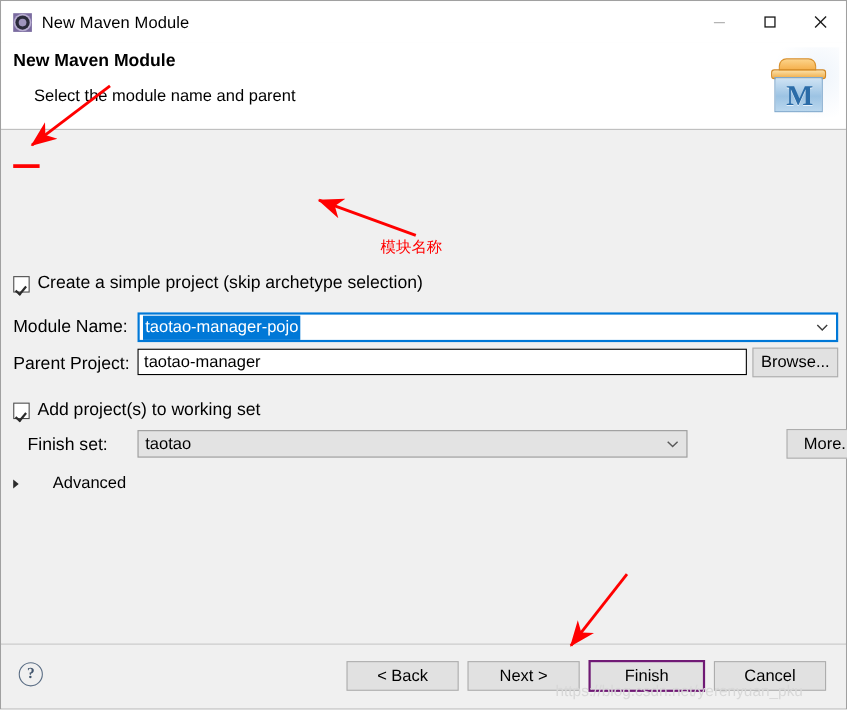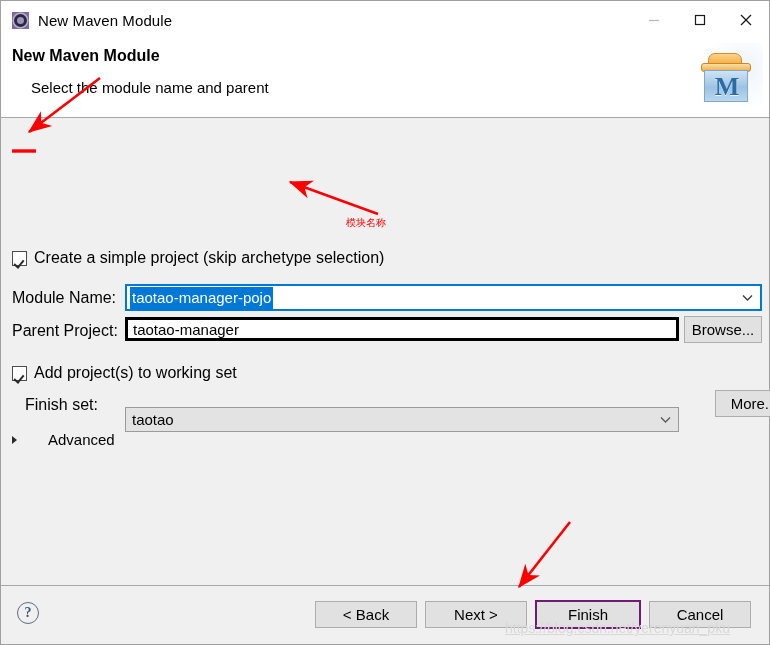--- a/index.html
+++ b/index.html
@@ -142,21 +142,21 @@
     position: absolute; left: 3px; top: 6px;
     width: 4px; height: 8px;
     border-right: 2px solid #2b2b2b;
     border-bottom: 2px solid #2b2b2b;
     transform: rotate(40deg);
   }
 
   
   .tinput {
     height: 24px; background: #fff;
-    border: 3px solid #000000;
+    border: 1px solid #000000;
     display: flex; align-items: center;
     padding: 0 3px 0 5px;
     font-size: 15px; color: #000;
   }
 
   
   .combo-focus {
     height: 27px; background: #fff;
     border: 2px solid #0078d7;
     display: flex; align-items: center;
@@ -230,30 +230,29 @@
   #footer-buttons .btn.default { width: 106px; height: 29px; }
 
   
   #annot {
     position: absolute; left: 0; top: 0;
     width: 770px; height: 645px;
     pointer-events: none;
   }
   #annot-cn {
     position: absolute; left: 346px; top: 216px;
-    color: #ff0000; font-size: 10px;
+    color: #ff0000; font-size: 14px;
     font-family: Liberation Sans, sans-serif;
     white-space: nowrap;
   }
   #watermark {
     position: absolute; left: 505px; top: 620px;
     font-size: 14px; color: #d8d8d8;
     white-space: nowrap;
     font-family: "Liberation Sans", sans-serif;
-    text-decoration: underline;
   }
 </style>
 </head>
 <body>
 
 <div id="dialog">
 
   <div id="titlebar">
     <div id="title-icon">
       <div class="gear"></div>
@@ -319,21 +318,21 @@
     <div class="btn" style="position:absolute; left:683px; top:198px; width:78px;">Browse...</div>
 
     <div class="row" style="left:11px; top:246px;">
       <div class="chk-wrap">
         <div class="chkbox checked"></div>
         <div class="lbl">Add project(s) to working set</div>
       </div>
     </div>
 
     <div class="lbl" style="position:absolute; left:24px; top:278px;">Finish set:</div>
-    <div class="combo-dis" style="position:absolute; left:124px; top:289px; width:554px;">
+    <div class="combo-dis" style="position:absolute; left:124px; top:273px; width:500px;">
       <span>taotao</span>
       <span class="arrow-cell">
         <svg width="11" height="8" viewBox="0 0 11 8">
             <polyline points="1,1.5 5.5,6 10,1.5" fill="none" stroke="#5a5a5a" stroke-width="1.3"></polyline>
           </svg>
       </span>
     </div>
     <div class="btn" style="position:absolute; left:714px; top:272px; width:78px;">More...</div>
 
     <div id="advanced">

